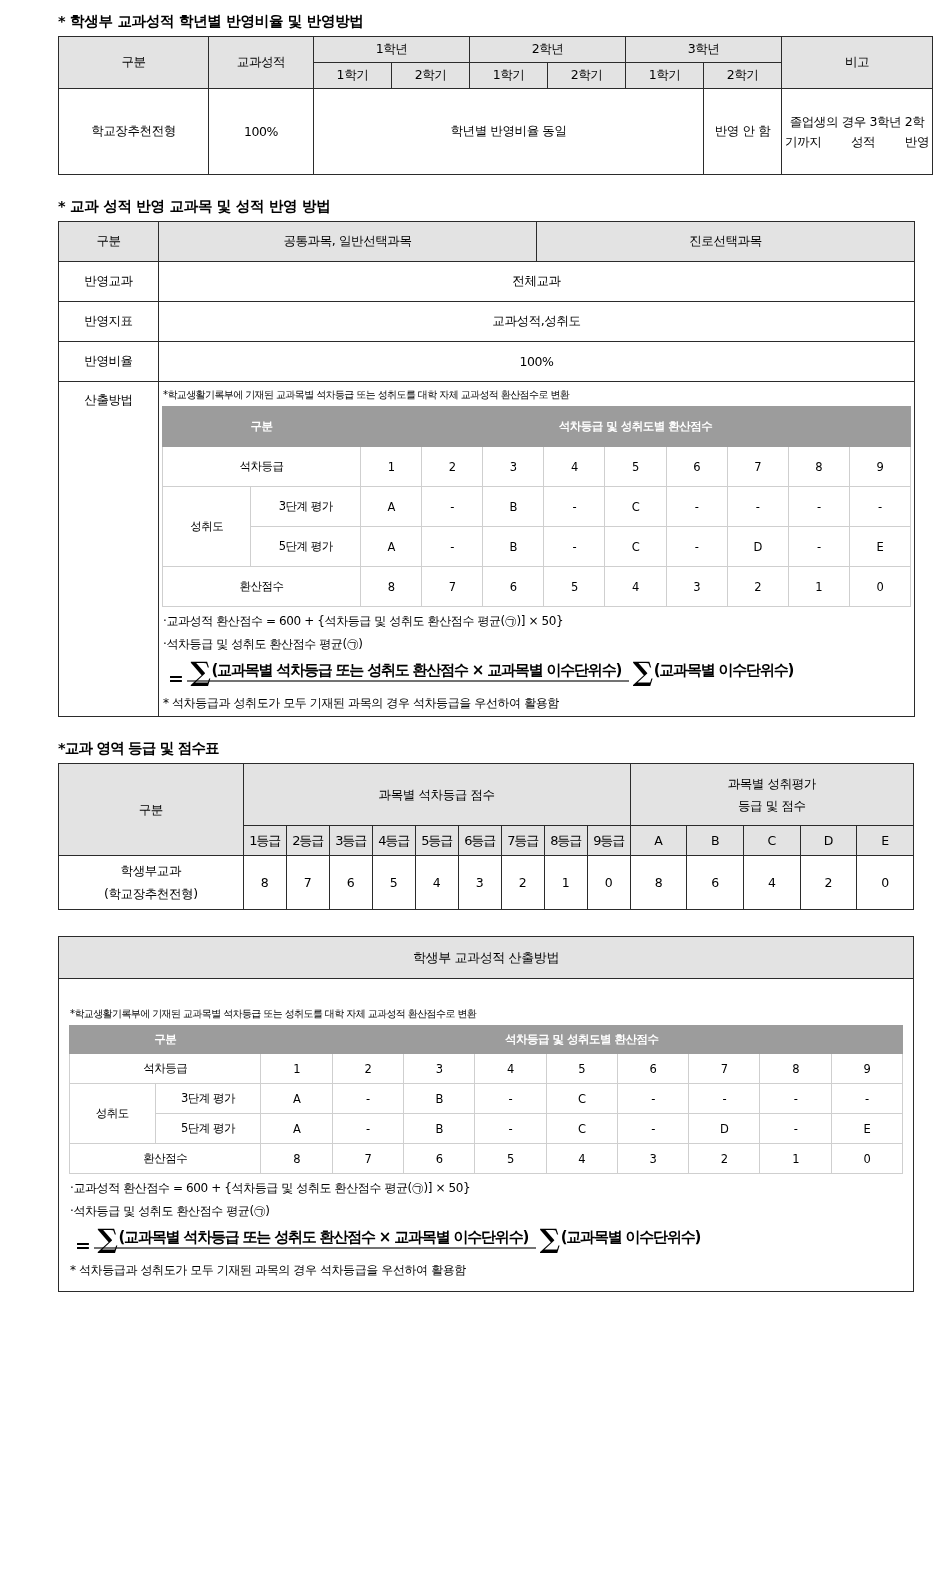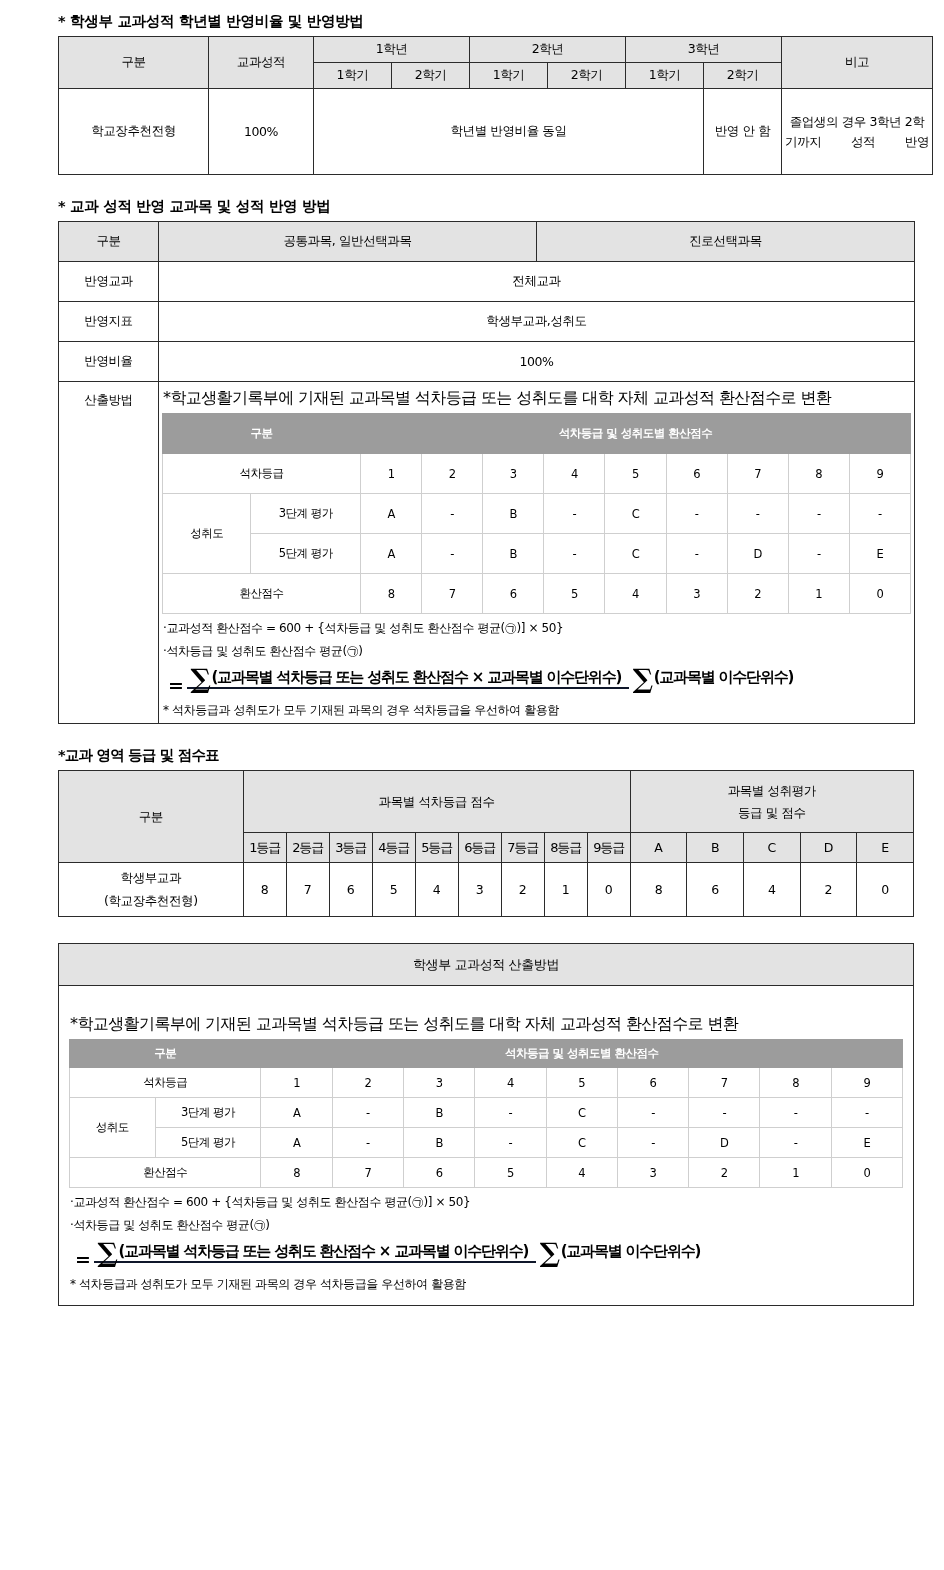--- a/index.html
+++ b/index.html
@@ -65,21 +65,21 @@
 
   
   #tbl-subject td { height: 40px; }
   #tbl-subject td.calc-label { vertical-align: top; padding-top: 10px; }
   .calc-cell {
     text-align: left;
     padding: 6px 8px 10px 8px;
     vertical-align: top;
   }
   .note-line {
-    font-size: 16px;
+    font-size: 10px;
     letter-spacing: -0.6px;
     margin: 2px 0 4px 1px;
     text-align: left;
   }
 
   
   table.inner {
     border-collapse: collapse;
     table-layout: fixed;
     width: 100%;
@@ -121,21 +121,21 @@
     font-family: "DejaVu Serif", serif;
     font-size: 19px;
     font-weight: bold;
     margin-right: 3px;
     align-self: center;
     padding-top: 12px;
   }
   .frac { display: inline-block; text-align: center; }
   .frac .num {
     padding: 1px 4px 2px 4px;
-    border-bottom: 2px solid #0f172a;
+    border-bottom: 2px solid #737373;
     white-space: nowrap;
   }
   .frac .den { padding: 2px 4px 1px 4px; white-space: nowrap; }
   .sigma {
     font-family: "DejaVu Serif", serif;
     font-size: 27px;
     font-weight: bold;
     line-height: 0.75;
     vertical-align: -6px;
     margin-right: 1px;
@@ -231,21 +231,21 @@
           <td class="hdr tall">구분</td>
           <td class="hdr tall">공통과목, 일반선택과목</td>
           <td class="hdr tall">진로선택과목</td>
         </tr>
         <tr>
           <td>반영교과</td>
           <td colspan="2">전체교과</td>
         </tr>
         <tr>
           <td>반영지표</td>
-          <td colspan="2">학생부교과,성취도</td>
+          <td colspan="2">교과성적,성취도</td>
         </tr>
         <tr>
           <td>반영비율</td>
           <td colspan="2">100%</td>
         </tr>
         <tr>
           <td class="calc-label">산출방법</td>
           <td colspan="2" class="calc-cell">
 
             <div class="note-line">*학교생활기록부에 기재된 교과목별 석차등급 또는 성취도를 대학 자체 교과성적 환산점수로 변환</div>

